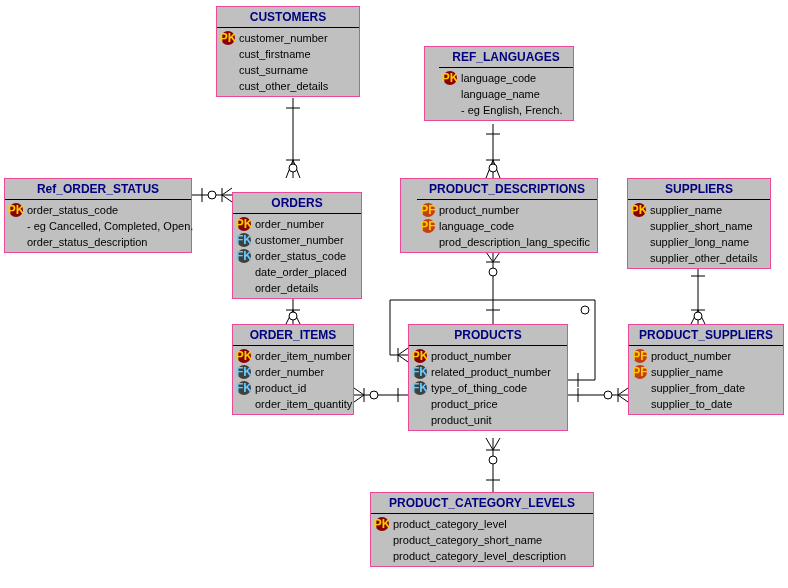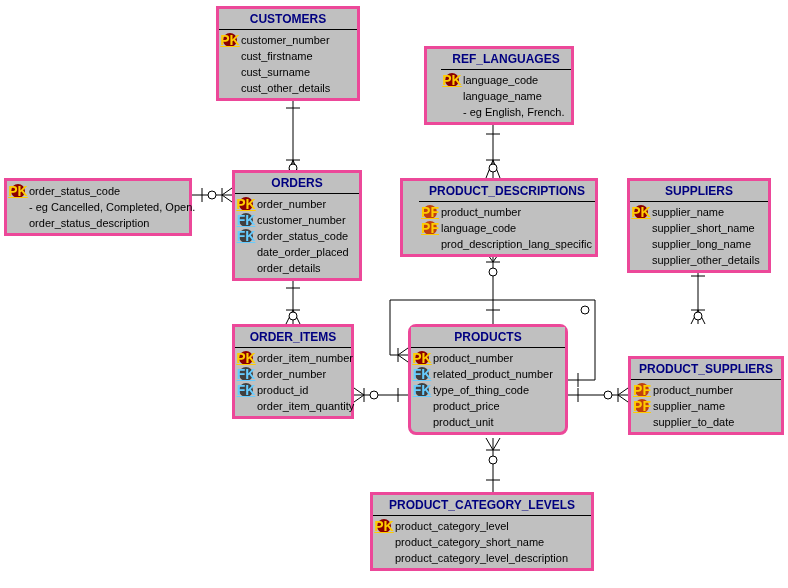--- a/index.html
+++ b/index.html
@@ -7,21 +7,21 @@
     padding: 0;
     background: #fff;
     font-family: Arial, Helvetica, sans-serif;
     font-size: 11px;
     width: 788px;
     height: 588px;
     position: relative;
   }
   .entity {
     position: absolute;
-    border: 3px solid #ec4899;
+    border: 1px solid #ec4899;
     background: #c0c0c0;
     box-sizing: border-box;
   }
   .entity-header {
     background: #c0c0c0;
     border-bottom: 1px solid #000;
     text-align: center;
     font-weight: bold;
     color: #000080;
     padding: 3px 6px;
@@ -38,26 +38,25 @@
     line-height: 14px;
   }
   .key-badge {
     display: inline-flex;
     align-items: center;
     justify-content: center;
     width: 14px;
     height: 14px;
     border-radius: 50%;
     margin-right: 4px;
-    font-size: 14px;
+    font-size: 12px;
     font-weight: bold;
     color: #ffcc00;
     background: #8b0000;
     flex-shrink: 0;
-    text-decoration: underline;
   }
   .key-badge.fk {
     color: #66ccff;
     background: #404040;
   }
   .key-badge.pf {
     color: #ffcc00;
     background: #c2410c;
   }
   .key-badge.empty {
@@ -191,37 +190,38 @@
         <span class="attr-name">language_name</span>
       </div>
       <div class="attr-row">
         <span class="key-badge empty"></span>
         <span class="attr-name">- eg English, French.</span>
       </div>
     </div>
 </div>
 
 <div class="entity" style="left:4px;top:178px;width:188px;">
+  <div class="entity-header">Ref_ORDER_STATUS</div>
   <div class="entity-body">
       <div class="attr-row">
         <span class="key-badge">PK</span>
         <span class="attr-name">order_status_code</span>
       </div>
       <div class="attr-row">
         <span class="key-badge empty"></span>
         <span class="attr-name">- eg Cancelled, Completed, Open.</span>
       </div>
       <div class="attr-row">
         <span class="key-badge empty"></span>
         <span class="attr-name">order_status_description</span>
       </div>
     </div>
 </div>
 
-<div class="entity" style="left:232px;top:170px;width:130px;">
+<div class="entity" style="left:232px;top:192px;width:130px;">
   <div class="entity-header">ORDERS</div>
   <div class="entity-body">
       <div class="attr-row">
         <span class="key-badge">PK</span>
         <span class="attr-name">order_number</span>
       </div>
       <div class="attr-row">
         <span class="key-badge fk">FK</span>
         <span class="attr-name">customer_number</span>
       </div>
@@ -295,21 +295,21 @@
         <span class="key-badge fk">FK</span>
         <span class="attr-name">product_id</span>
       </div>
       <div class="attr-row">
         <span class="key-badge empty"></span>
         <span class="attr-name">order_item_quantity</span>
       </div>
     </div>
 </div>
 
-<div class="entity" style="left:408px;top:324px;width:160px;border-radius:8px;">
+<div class="entity" style="left:408px;top:324px;width:160px;">
   <div class="entity-header">PRODUCTS</div>
   <div class="entity-body">
       <div class="attr-row">
         <span class="key-badge">PK</span>
         <span class="attr-name">product_number</span>
       </div>
       <div class="attr-row">
         <span class="key-badge fk">FK</span>
         <span class="attr-name">related_product_number</span>
       </div>
@@ -321,33 +321,37 @@
         <span class="key-badge empty"></span>
         <span class="attr-name">product_price</span>
       </div>
       <div class="attr-row">
         <span class="key-badge empty"></span>
         <span class="attr-name">product_unit</span>
       </div>
     </div>
 </div>
 
-<div class="entity" style="left:628px;top:324px;width:156px;margin-top:32px;">
+<div class="entity" style="left:628px;top:324px;width:156px;">
   <div class="entity-header">PRODUCT_SUPPLIERS</div>
   <div class="entity-body">
       <div class="attr-row">
         <span class="key-badge pf">PF</span>
         <span class="attr-name">product_number</span>
       </div>
       <div class="attr-row">
         <span class="key-badge pf">PF</span>
         <span class="attr-name">supplier_name</span>
       </div>
       <div class="attr-row">
         <span class="key-badge empty"></span>
+        <span class="attr-name">supplier_from_date</span>
+      </div>
+      <div class="attr-row">
+        <span class="key-badge empty"></span>
         <span class="attr-name">supplier_to_date</span>
       </div>
     </div>
 </div>
 
 <div class="entity" style="left:370px;top:492px;width:224px;">
   <div class="entity-header">PRODUCT_CATEGORY_LEVELS</div>
   <div class="entity-body">
       <div class="attr-row">
         <span class="key-badge">PK</span>

